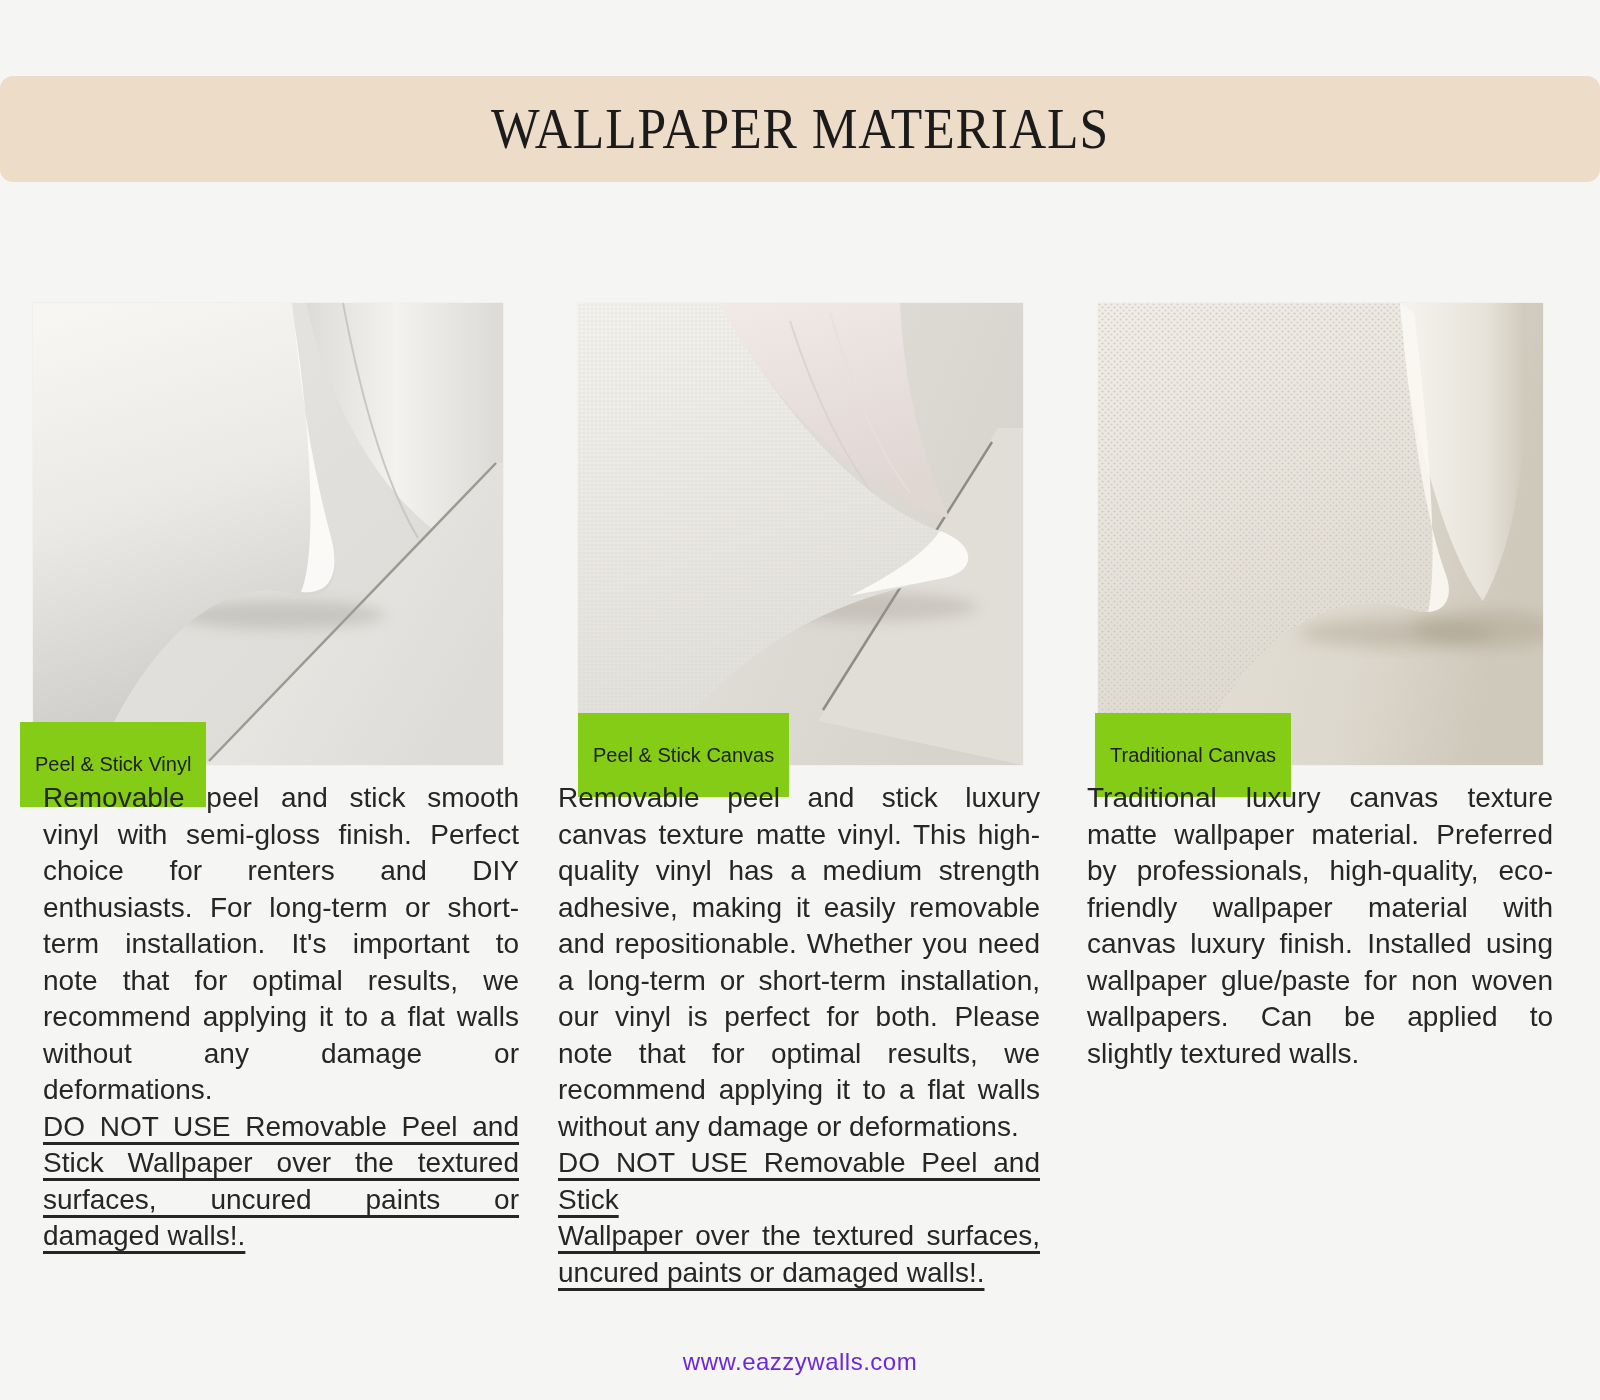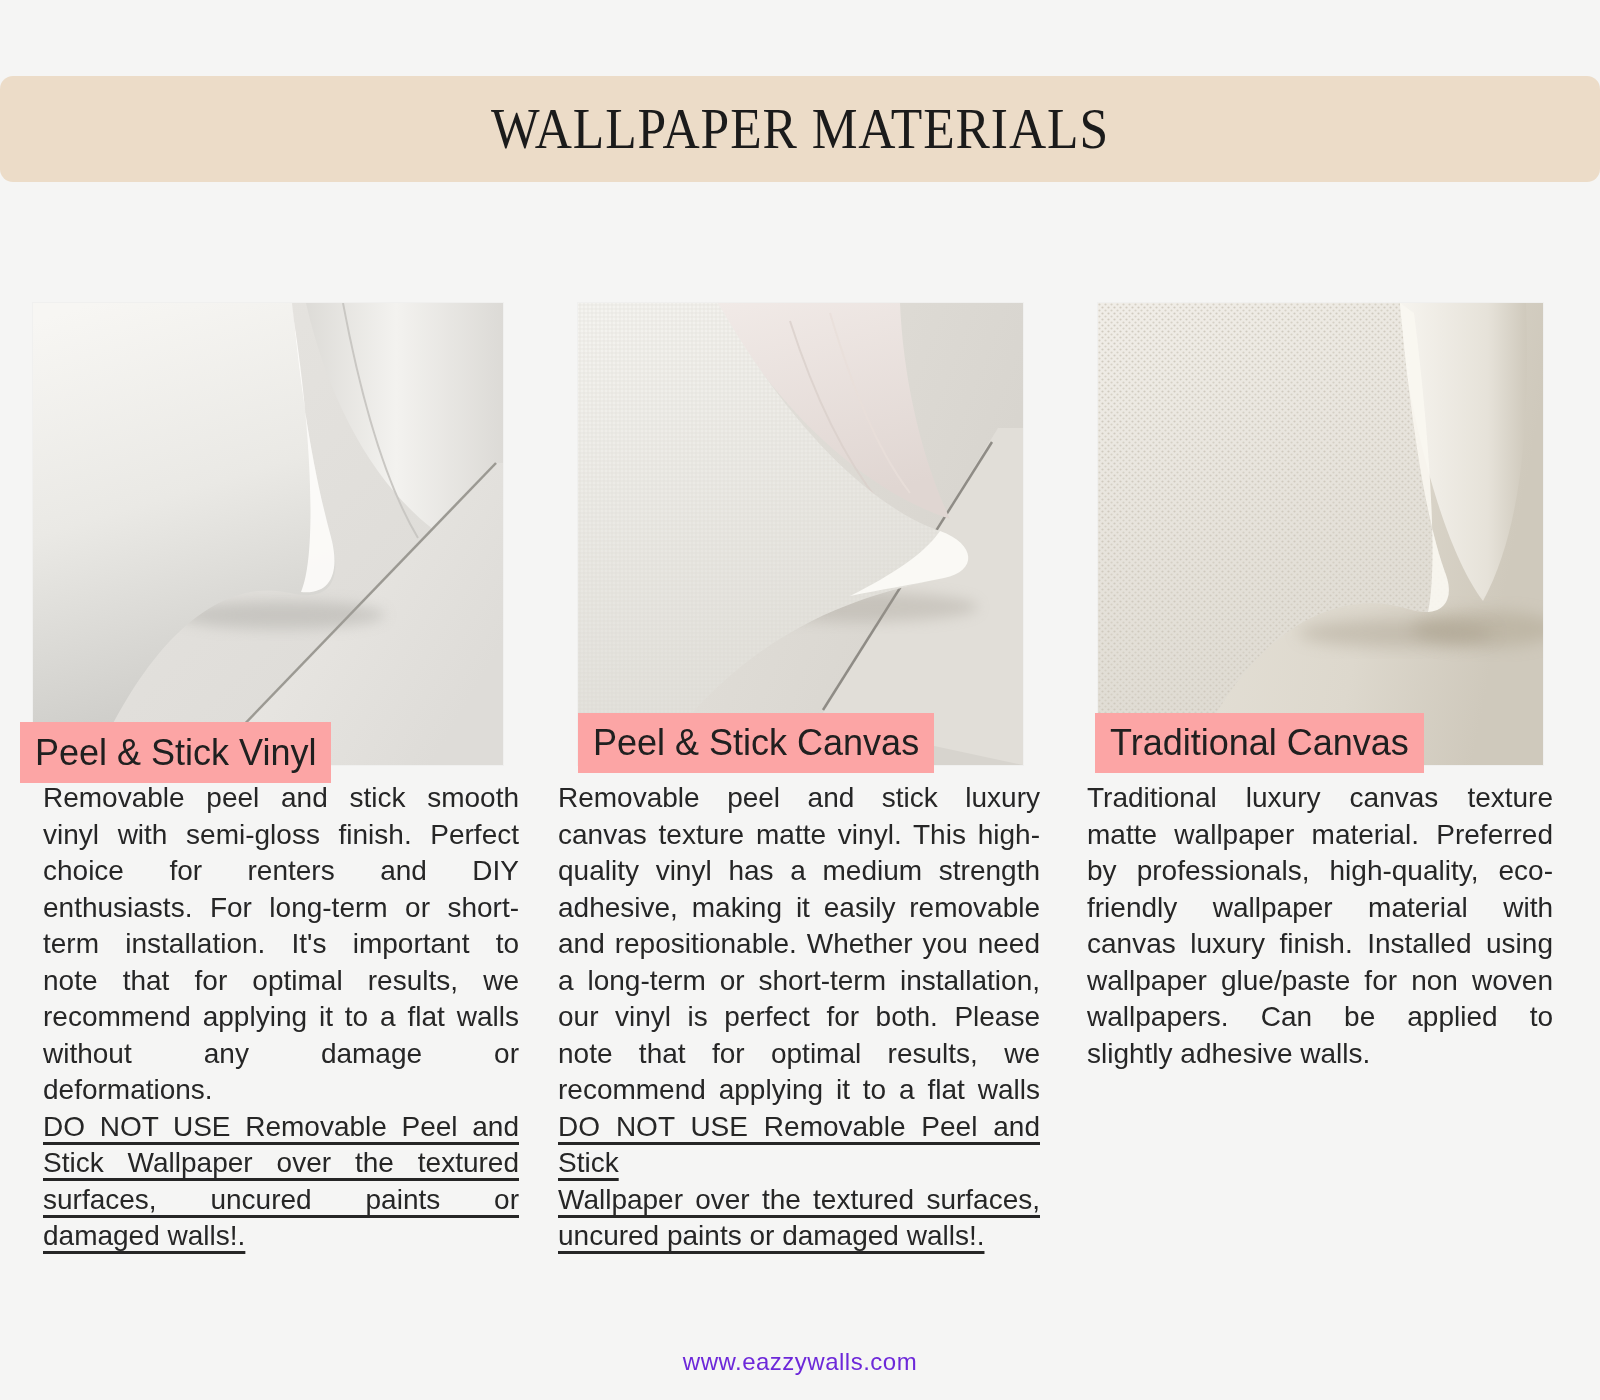--- a/index.html
+++ b/index.html
@@ -17,22 +17,22 @@
     margin:0;font-family:"Liberation Serif","DejaVu Serif",serif;font-weight:400;
     font-size:56px;letter-spacing:1px;color:#1b1b1b;white-space:nowrap;
     transform:scaleX(0.92);transform-origin:center;
   }
   .photo{position:absolute;top:303px;height:462px;box-shadow:0 0 0 1px rgba(0,0,0,0.02);}
   .photo svg{display:block;width:100%;height:100%;}
   #photo1{left:33px;width:470px;}
   #photo2{left:578px;width:445px;}
   #photo3{left:1098px;width:445px;}
   .plabel{
-    position:absolute;background:#fca5a5;color:#202020;
-    font-size:36px;font-weight:500;white-space:nowrap;padding:4px 15px;
+    position:absolute;background:#84cc16;color:#202020;
+    font-size:20px;font-weight:500;white-space:nowrap;padding:16px 15px;
   }
   #label1{left:20px;top:722px;height:53px;line-height:53px;}
   #label2{left:578px;top:713px;height:52px;line-height:52px;}
   #label3{left:1095px;top:713px;height:52px;line-height:52px;}
   .body{position:absolute;top:780px;font-size:28px;line-height:36.5px;color:#262626;}
   #body1{left:19px;width:476px;margin-left:24px;}
   #body2{left:558px;width:482px;}
   #body3{left:1087px;width:466px;}
   .line{text-align:justify;text-align-last:justify;text-justify:inter-word;}
   .line.end{text-align-last:left;}
@@ -181,31 +181,32 @@
 
   <div class="line">Removable peel and stick luxury</div>
       <div class="line">canvas texture matte vinyl. This high-</div>
       <div class="line">quality vinyl has a medium strength</div>
       <div class="line">adhesive, making it easily removable</div>
       <div class="line">and repositionable. Whether you need</div>
       <div class="line">a long-term or short-term installation,</div>
       <div class="line">our vinyl is perfect for both. Please</div>
       <div class="line">note that for optimal results, we</div>
       <div class="line">recommend applying it to a flat walls</div>
+      <div class="line end">without any damage or deformations.</div>
       <div class="line u">DO NOT USE Removable Peel and Stick</div>
       <div class="line u">Wallpaper over the textured surfaces,</div>
       <div class="line u end">uncured paints or damaged walls!.</div>
     </div>
   <div class="body" id="body3">
 
   <div class="line">Traditional luxury canvas texture</div>
       <div class="line">matte wallpaper material. Preferred</div>
       <div class="line">by professionals, high-quality, eco-</div>
       <div class="line">friendly wallpaper material with</div>
       <div class="line">canvas luxury finish. Installed using</div>
       <div class="line">wallpaper glue/paste for non woven</div>
       <div class="line">wallpapers. Can be applied to</div>
-      <div class="line end">slightly adhesive walls.</div>
+      <div class="line end">slightly textured walls.</div>
     </div>
 
   <div class="footer">www.eazzywalls.com</div>
 
 </div>
 
 </body></html>

